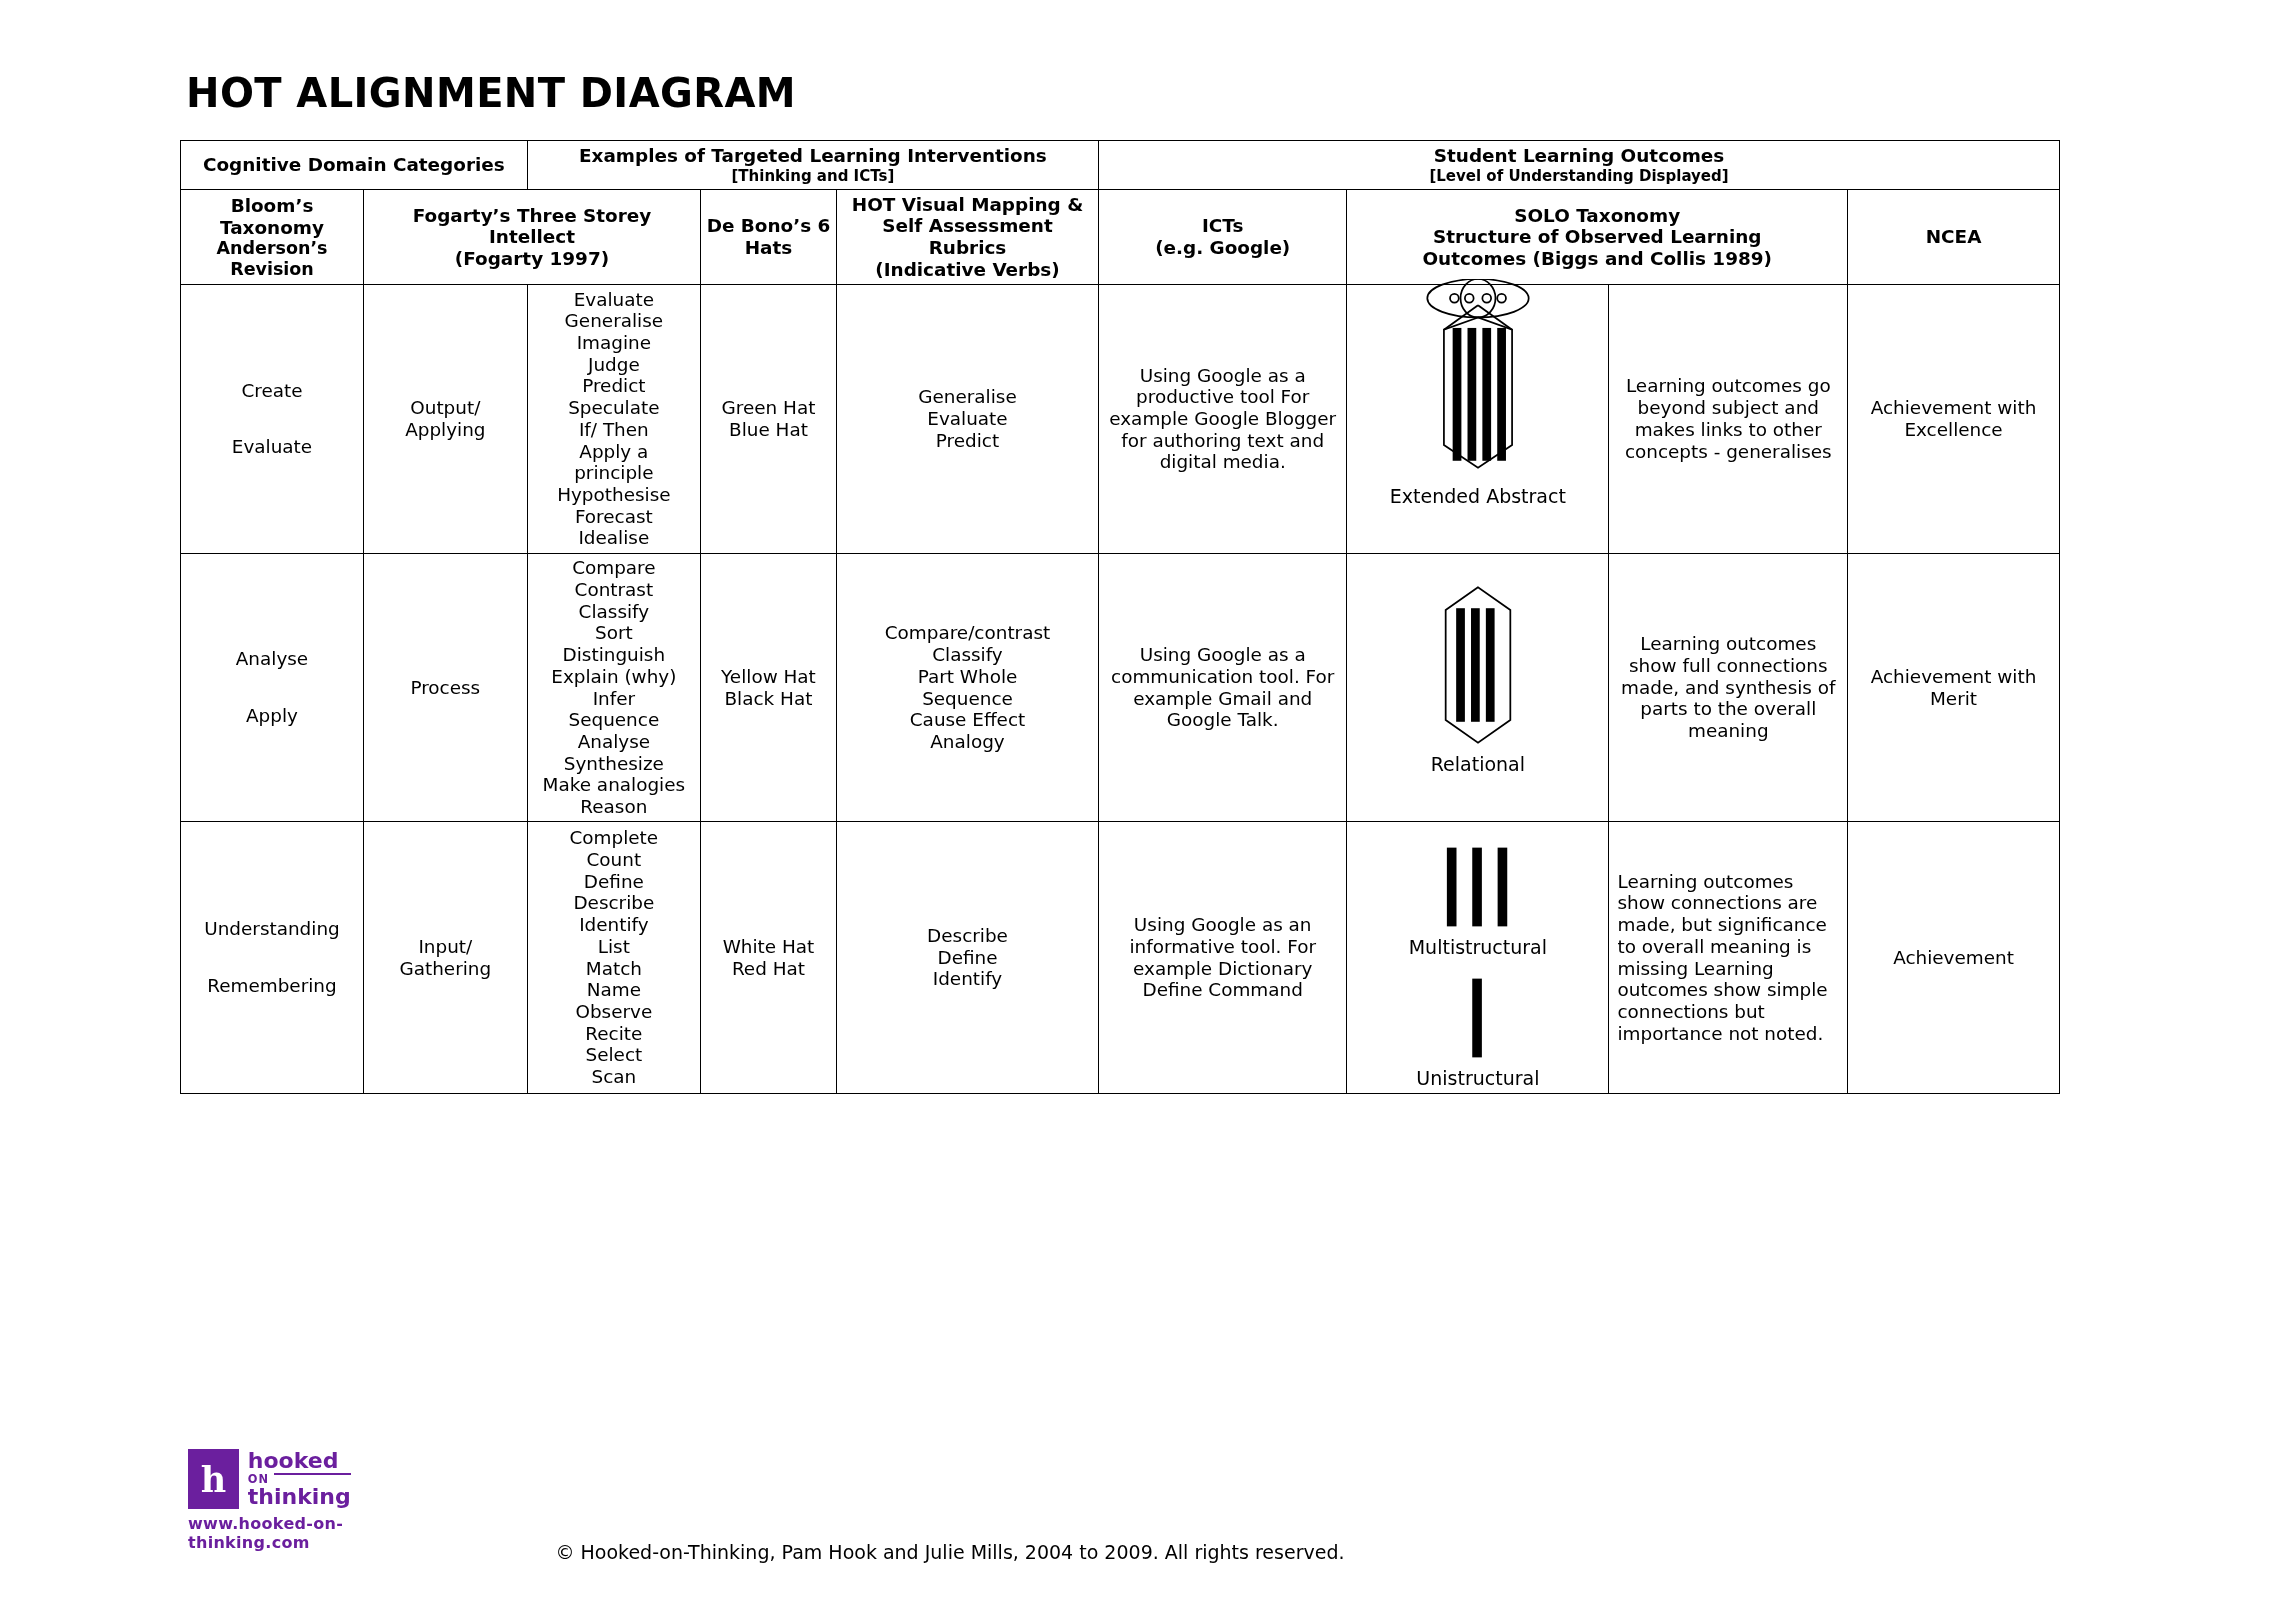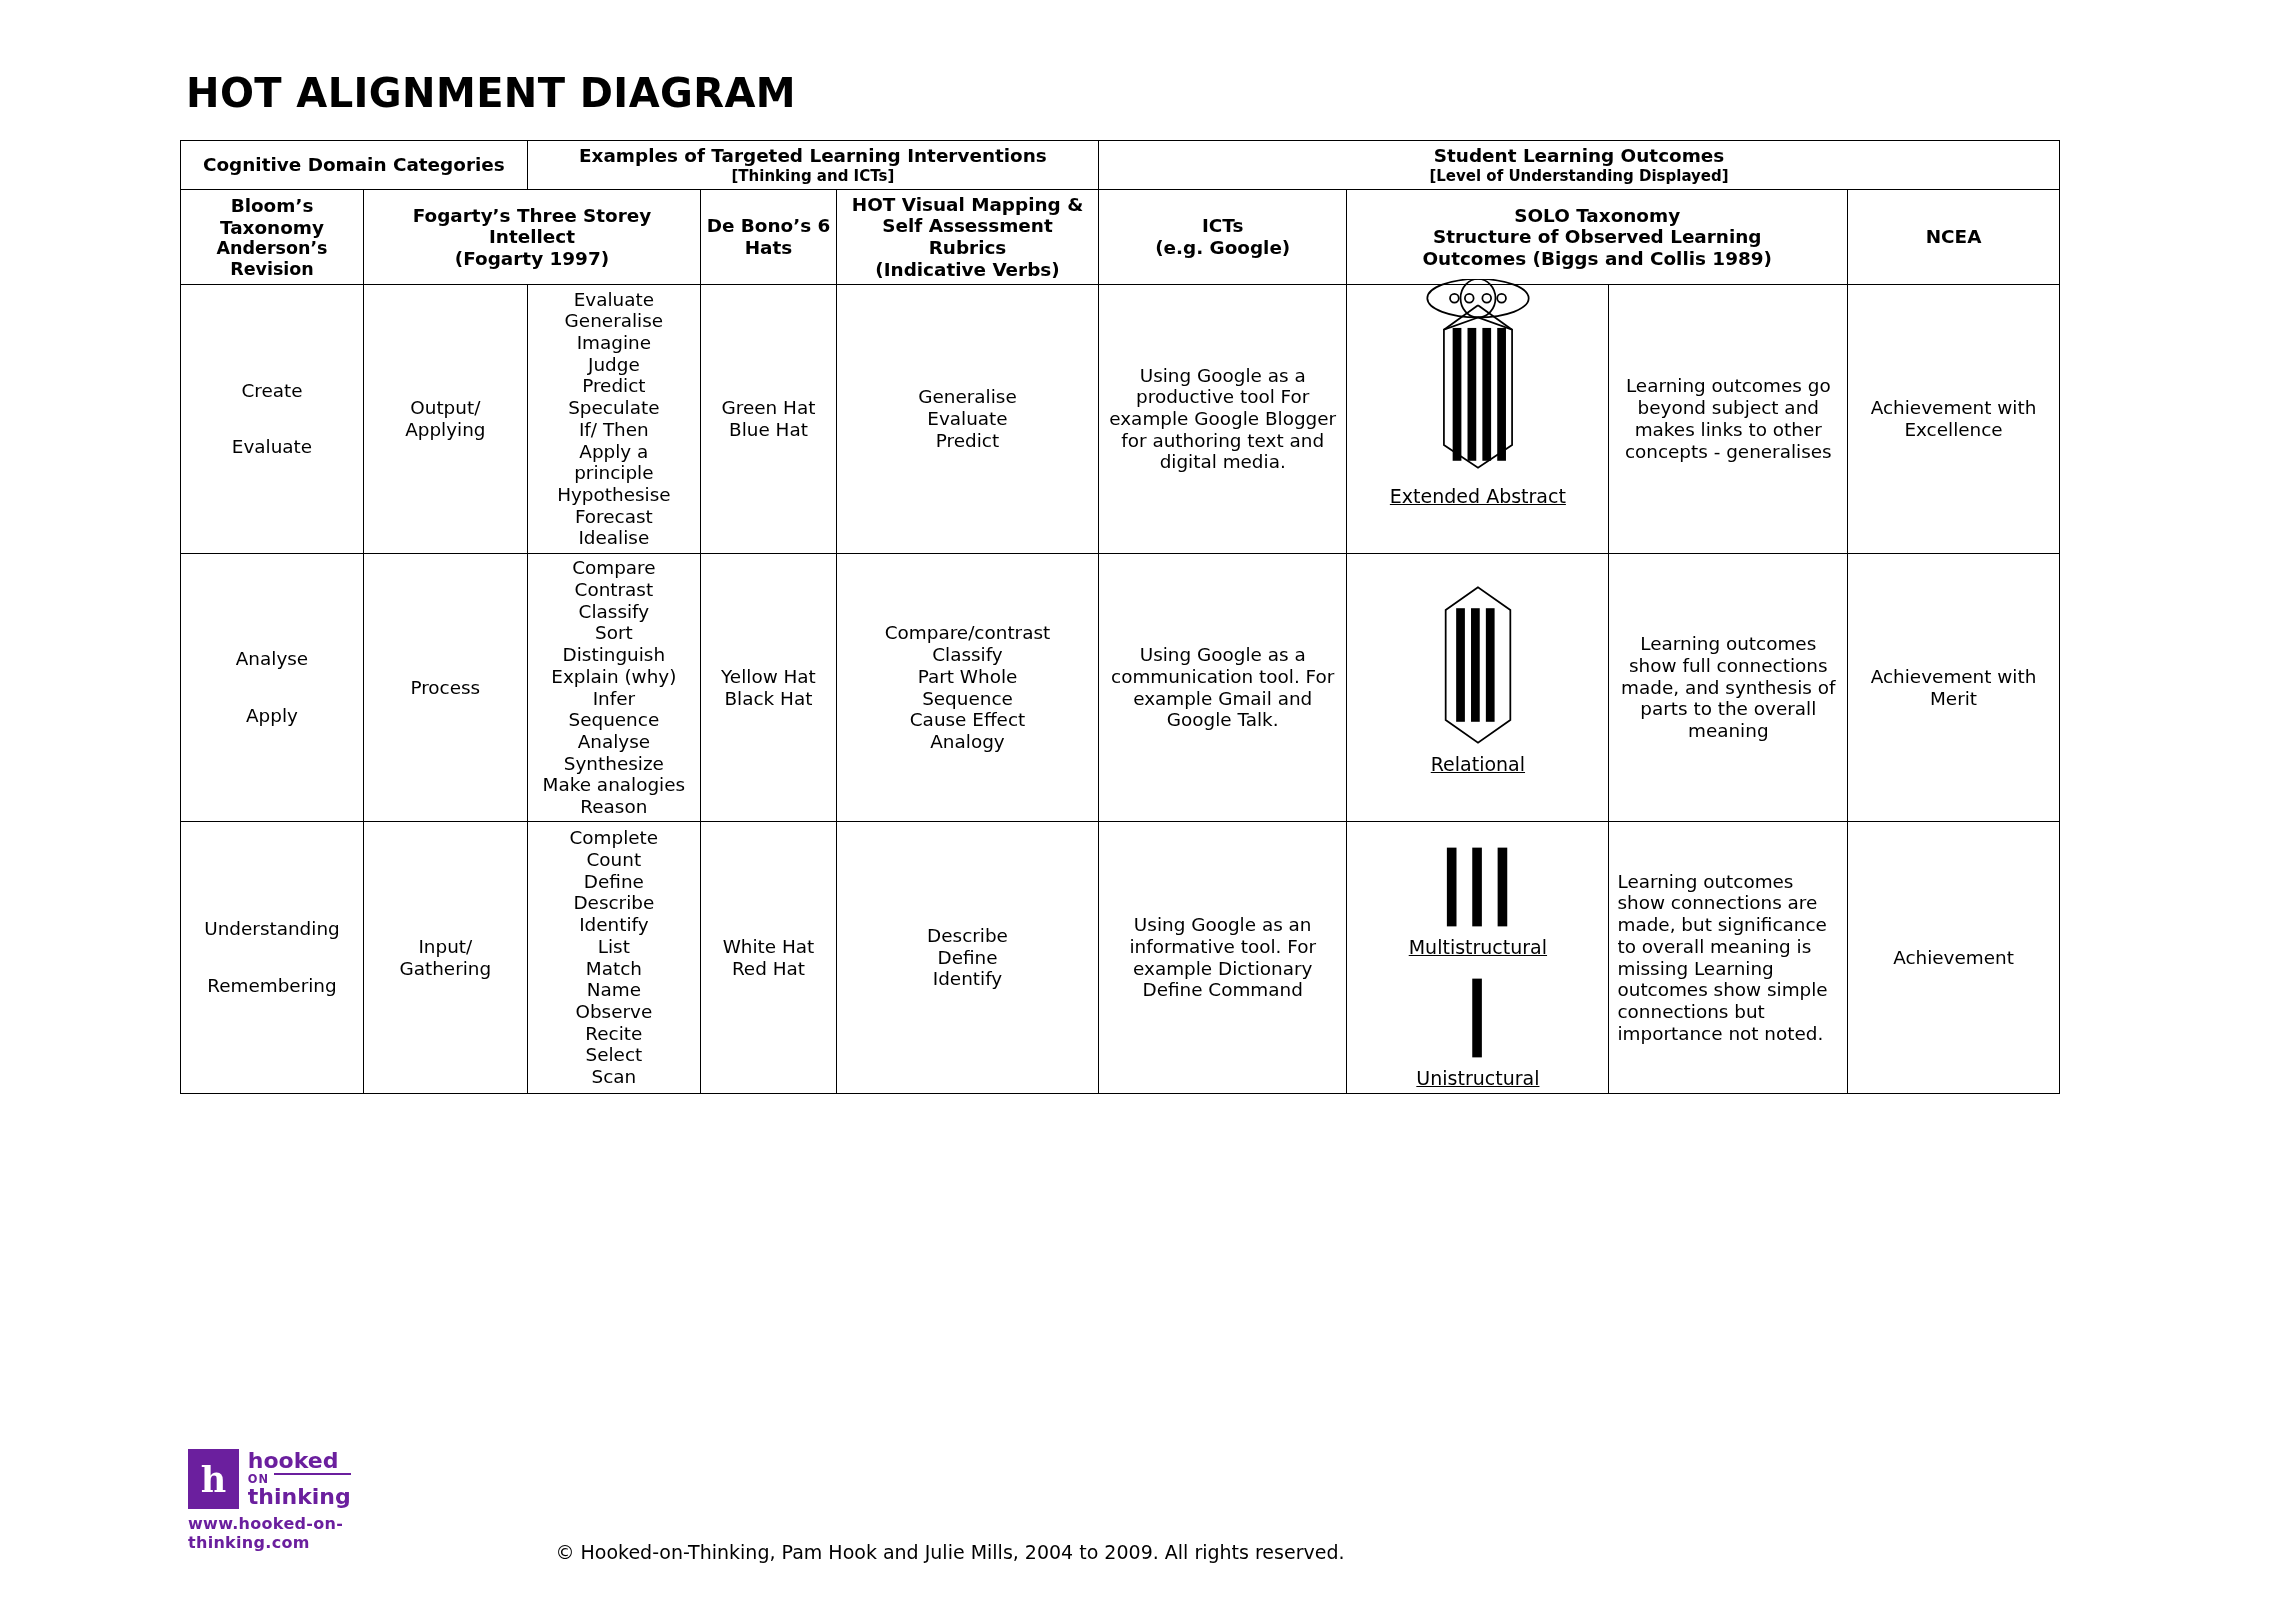--- a/index.html
+++ b/index.html
@@ -77,21 +77,20 @@
   .verbs {
     font-size: 19px;
     line-height: 1.18;
     padding: 7px 3.5px;
   }
   .bloom-cell .l1 { display: block; margin-bottom: 35px; }
   .bloom-cell .l2 { display: block; }
   .twoline span { display: block; }
   .solo-cell {
     padding: 5.3px 3.5px 8.8px 3.5px;
-    text-decoration: underline;
   }
   .solo-label {
     font-size: 19px;
     margin-top: 5.3px;
   }
   .solo-graphic {
     display: flex;
     justify-content: center;
     align-items: flex-end;
     height: 149px;

